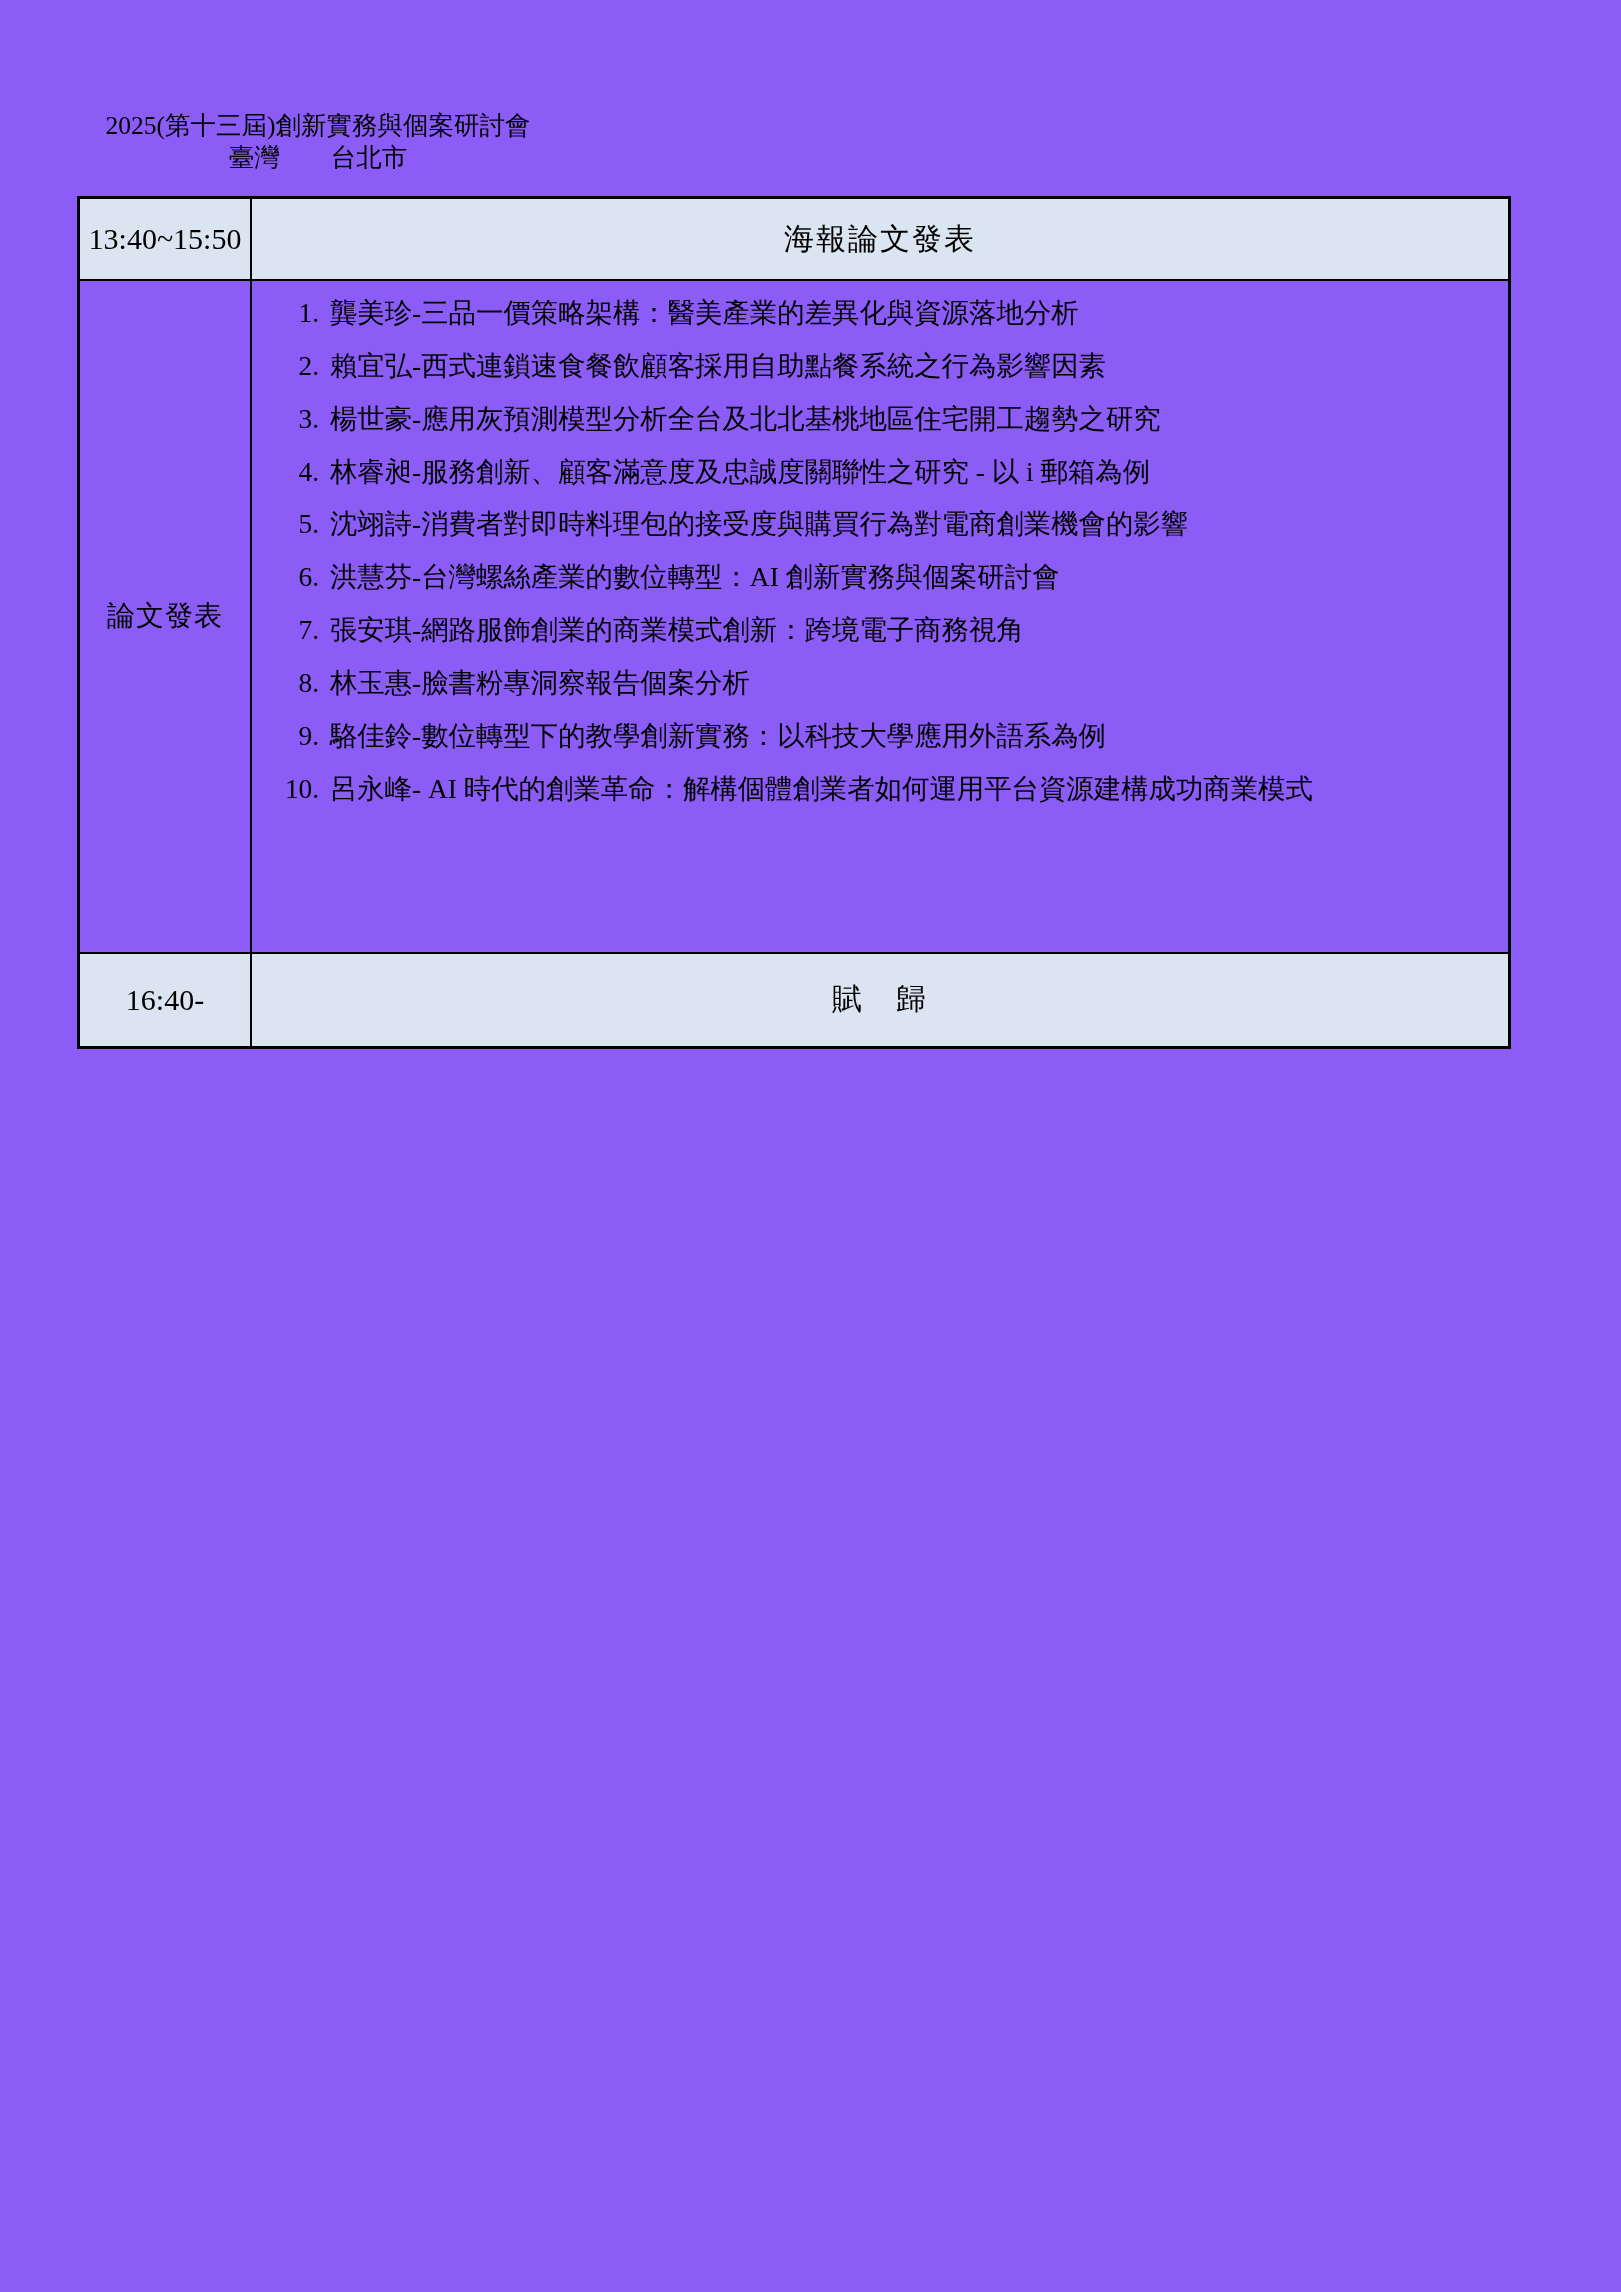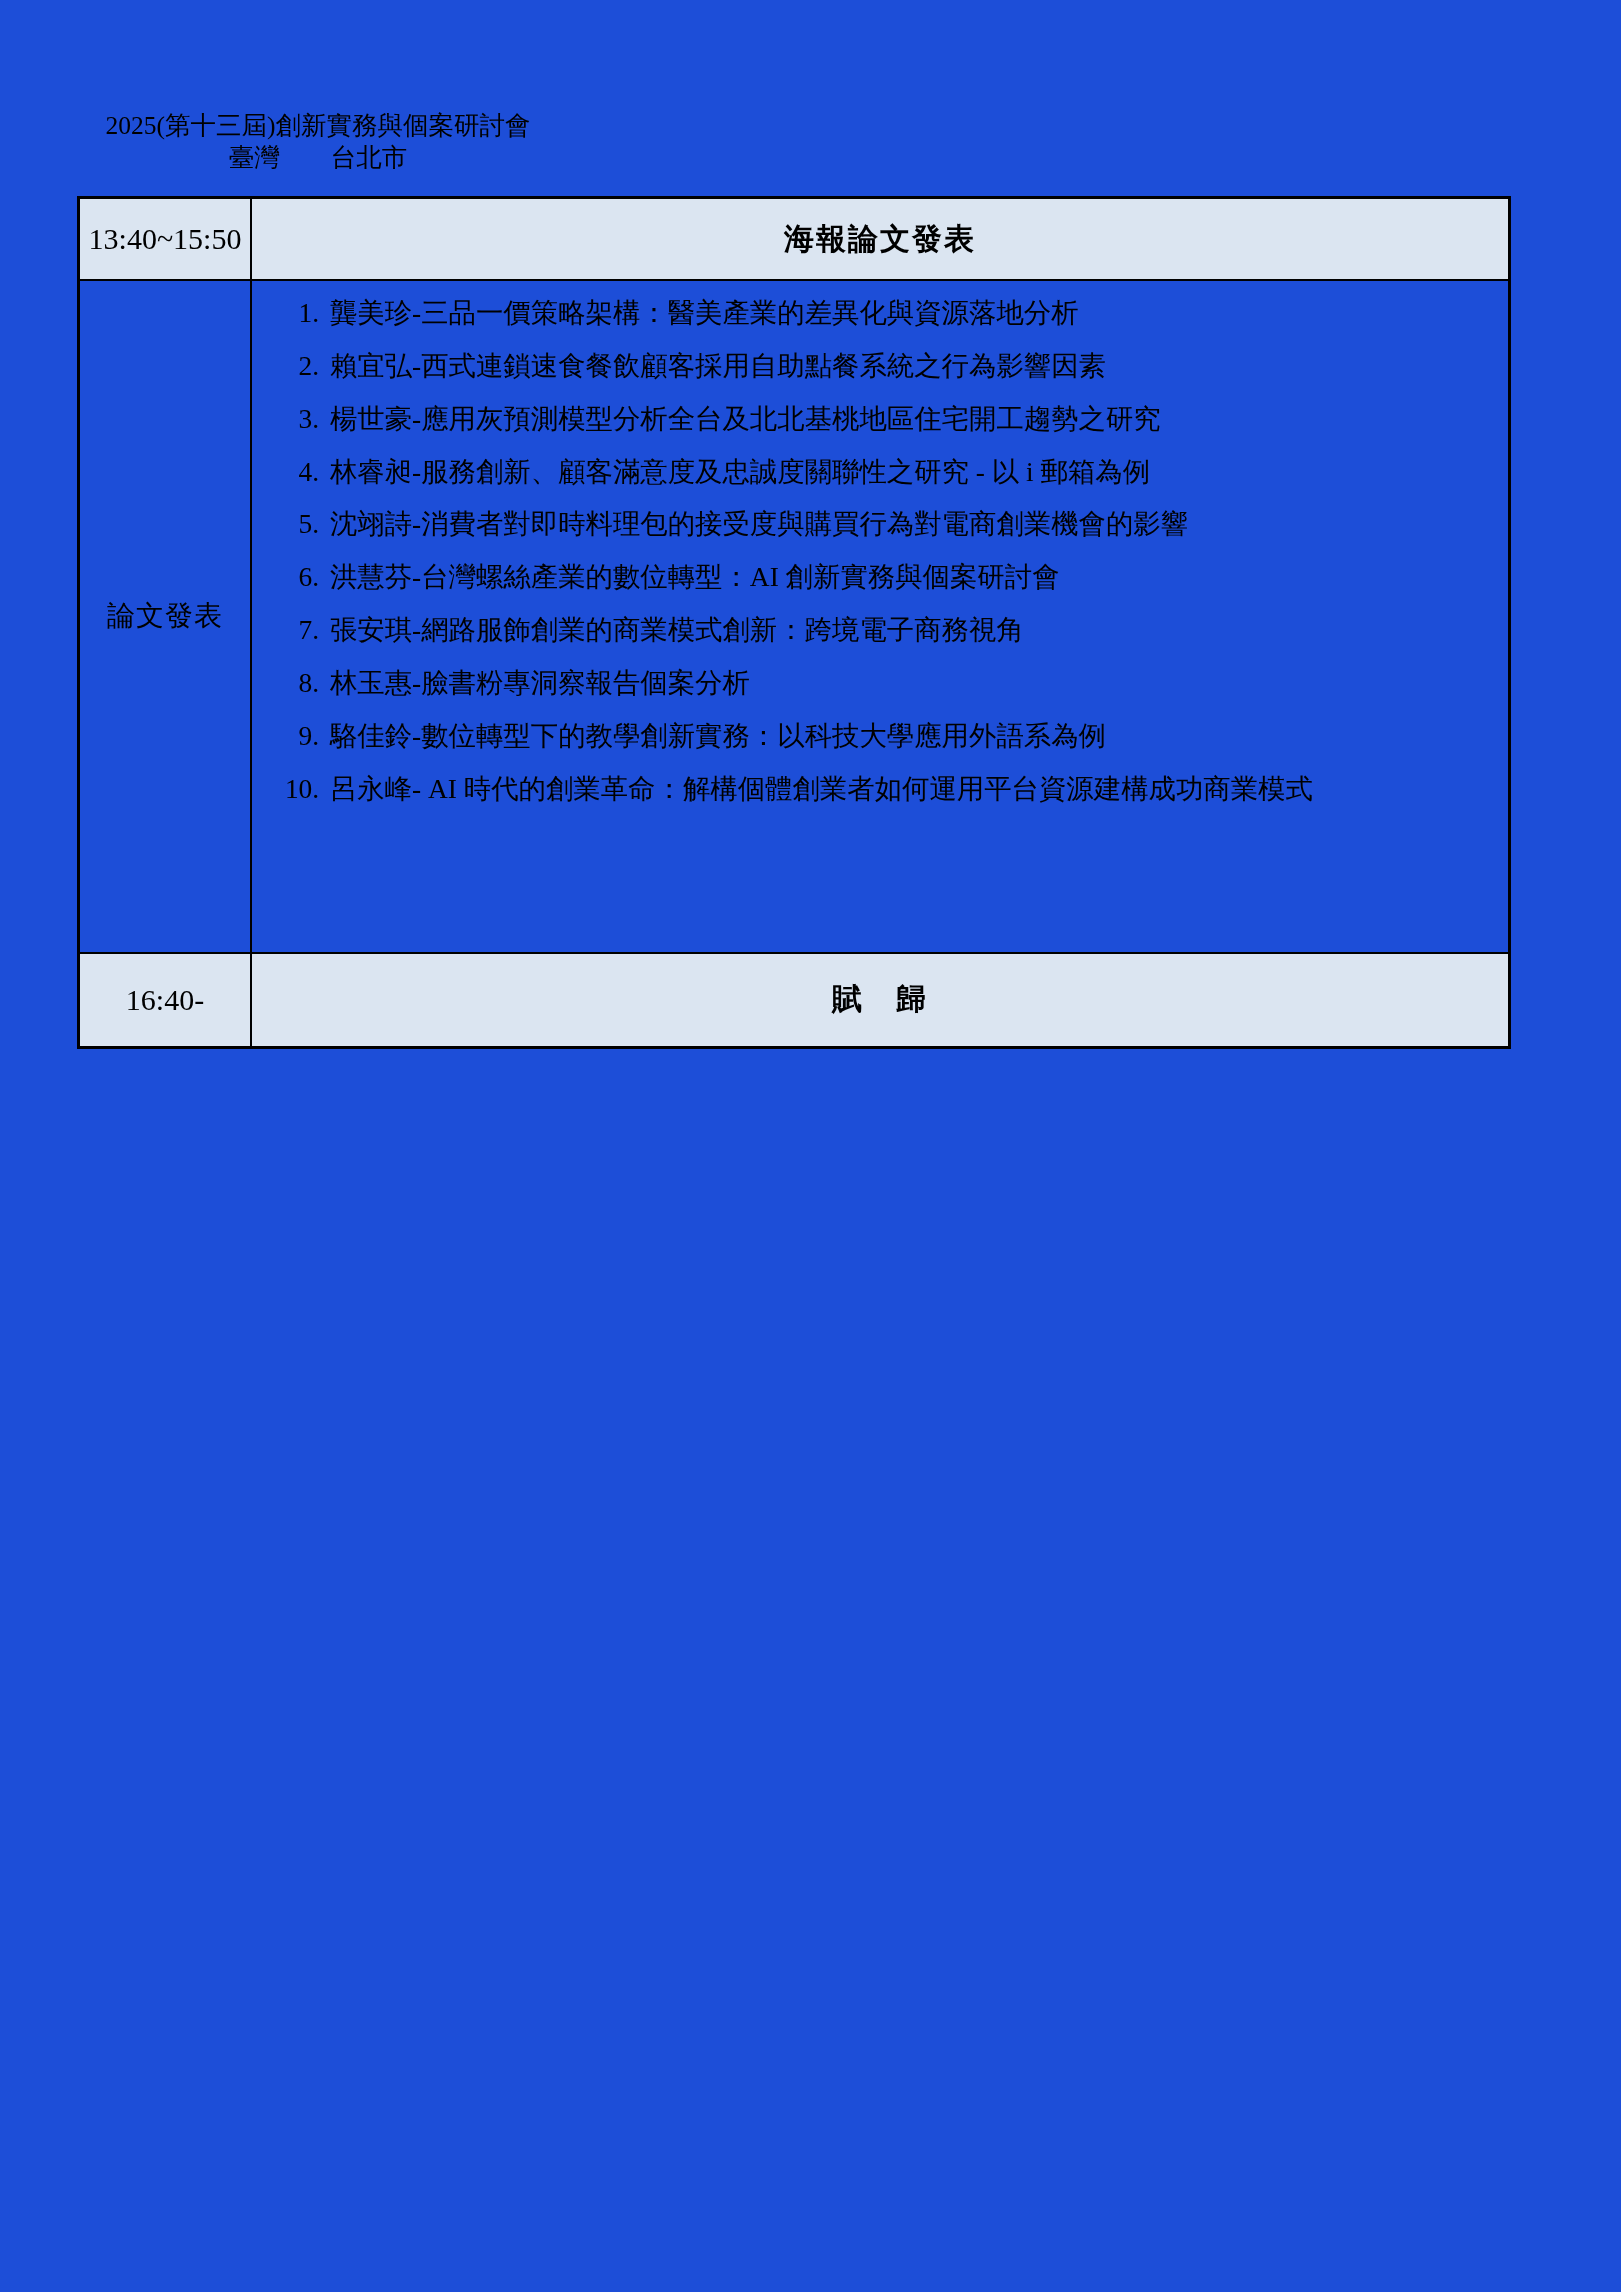--- a/index.html
+++ b/index.html
@@ -6,21 +6,21 @@
     margin: 0;
     padding: 0;
     background: #ffffff;
     font-family: "Liberation Serif", "DejaVu Serif", serif;
     color: #000000;
   }
   .page {
     position: relative;
     width: 1621px;
     height: 2293px;
-    background: #1d4ed8;
+    background: #8b5cf6;
     overflow: hidden;
   }
   
   .header-left {
     position: absolute;
     left: 95px;
     top: 110px;
     width: 446px;
     text-align: center;
     font-size: 25.5px;
@@ -57,21 +57,21 @@
   }
   td.time-cell {
     width: 168px;
     text-align: center;
     vertical-align: middle;
     font-size: 30px;
   }
   td.session-cell {
     text-align: center;
     vertical-align: middle;
-    font-weight: bold;
+    font-weight: normal;
     font-size: 30px;
     letter-spacing: 2px;
   }
   tr.highlight td { background: var(--row-bg, #dbe5f1); }
   tr.row-1 td { height: 78px; }
   tr.row-3 td { height: 110px; }
   tr.row-4 td { height: 90px; }
   td.label-cell {
     text-align: center;
     vertical-align: middle;

